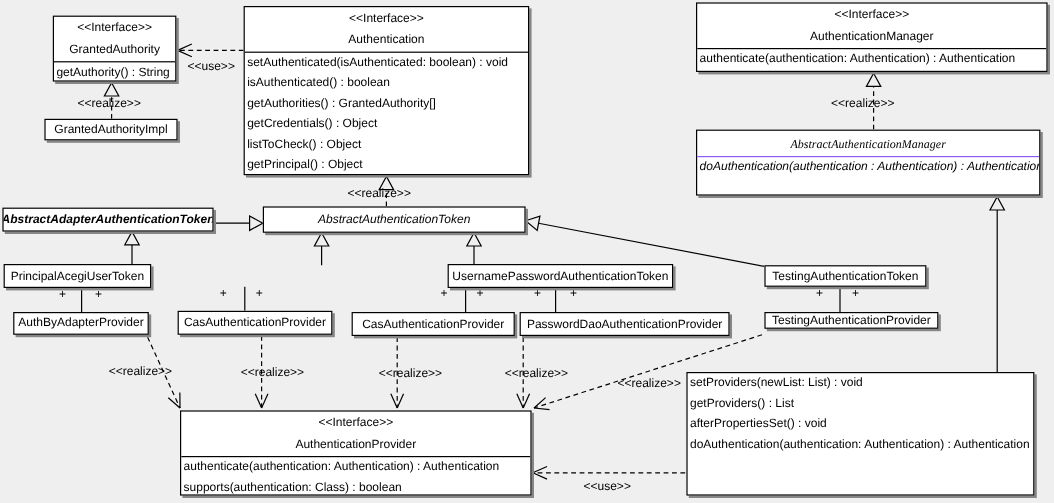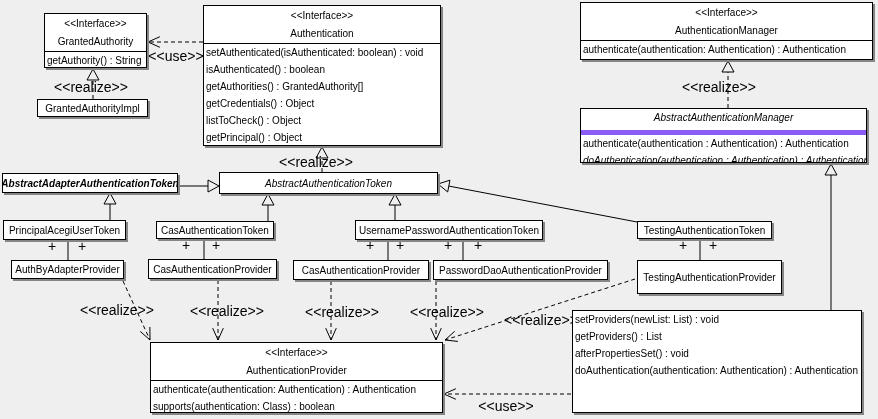--- a/index.html
+++ b/index.html
@@ -3,25 +3,25 @@
 <meta charset="utf-8">
 <style>
   html,body{margin:0;padding:0;background:#efefef;}
   .canvas{position:relative;width:878px;height:419px;background:#efefef;overflow:hidden;
           font-family:"Liberation Sans",sans-serif;color:#000;}
   #edge-layer{position:absolute;left:0;top:0;width:878px;height:419px;}
   .node{position:absolute;background:#fff;border:1px solid #000;box-sizing:border-box;
         overflow:hidden;font-size:10px;box-shadow:2px 2px 0 #868686;}
   .hdr{border-bottom:1px solid #000;text-align:center;padding-top:1px;}
   .stereo,.nm{line-height:18px;white-space:nowrap;}
-  .hdr1{border-bottom:5px solid #8b5cf6;display:flex;align-items:flex-start;justify-content:center;}
+  .hdr1{border-bottom:1px solid #8b5cf6;display:flex;align-items:flex-end;justify-content:center;font-family:Liberation Serif, serif;}
   .single{display:flex;align-items:center;justify-content:center;height:100%;white-space:nowrap;}
   .body .m{line-height:17px;padding:0 2px;white-space:nowrap;}
   .it{font-style:italic;}
-  .edge-label{position:absolute;transform:translate(-50%,-50%);font-size:14px;white-space:nowrap;}
+  .edge-label{position:absolute;transform:translate(-50%,-50%);font-size:10px;white-space:nowrap;}
 </style>
 </head>
 <body>
 
 <div class="canvas" id="canvas">
   <svg id="edge-layer" xmlns="http://www.w3.org/2000/svg">
       <polyline points="203,42 148,42" fill="none" stroke="#000000" stroke-width="1" stroke-dasharray="4 3"></polyline>
       <line x1="159.87015622406" y1="36.69911411022559" x2="148" y2="42" stroke="#000000"></line>
       <line x1="159.87015622406" y1="47.300885889774406" x2="148" y2="42" stroke="#000000"></line>
       <polyline points="93,99 93,80" fill="none" stroke="#000000" stroke-width="1" stroke-dasharray="4 3"></polyline>
@@ -119,55 +119,51 @@
       </div>
       <div class="body">
         <div class="m">authenticate(authentication: Authentication) : Authentication</div>
       </div>
     </div>
     <div class="node" style="left: 580px; top: 108px; width: 287px; height: 55px;">
       <div class="hdr1" style="height: 21px;">
         <div class="nm it">AbstractAuthenticationManager</div>
       </div>
       <div class="body">
-        <div class="m">authenticate(authentication : Authentication) : Authentication</div>
         <div class="m it">doAuthentication(authentication : Authentication) : Authentication</div>
       </div>
     </div>
     <div class="node" style="left: 2px; top: 173px; width: 176px; height: 20px; font-weight: bold;">
       <div class="single it">AbstractAdapterAuthenticationToken</div>
     </div>
     <div class="node" style="left: 219px; top: 172px; width: 219px; height: 22px;">
       <div class="single it">AbstractAuthenticationToken</div>
     </div>
     <div class="node" style="left: 3px; top: 220px; width: 123px; height: 20px;">
       <div class="single">PrincipalAcegiUserToken</div>
     </div>
-    <div class="node" style="left: 156px; top: 221px; width: 118px; height: 18px;">
-      <div class="single">CasAuthenticationToken</div>
-    </div>
-    <div class="node" style="left: 355px; top: 220px; width: 188px; height: 20px;">
+    <div class="node" style="left: 373px; top: 220px; width: 188px; height: 20px;">
       <div class="single">UsernamePasswordAuthenticationToken</div>
     </div>
     <div class="node" style="left: 11px; top: 260px; width: 113px; height: 19px;">
       <div class="single">AuthByAdapterProvider</div>
     </div>
     <div class="node" style="left: 637px; top: 221px; width: 135px; height: 18px;">
       <div class="single">TestingAuthenticationToken</div>
     </div>
     <div class="node" style="left: 148px; top: 259px; width: 129px; height: 20px;">
       <div class="single">CasAuthenticationProvider</div>
     </div>
     <div class="node" style="left: 293px; top: 260px; width: 136px; height: 20px;">
       <div class="single">CasAuthenticationProvider</div>
     </div>
     <div class="node" style="left: 433px; top: 260px; width: 175px; height: 20px;">
       <div class="single">PasswordDaoAuthenticationProvider</div>
     </div>
-    <div class="node" style="left: 637px; top: 260px; width: 145px; height: 34px;">
+    <div class="node" style="left: 637px; top: 260px; width: 145px; height: 14px;">
       <div class="single">TestingAuthenticationProvider</div>
     </div>
     <div class="node" style="left: 150px; top: 342px; width: 293px; height: 71px;">
       <div class="hdr">
         <div class="stereo">&lt;&lt;Interface&gt;&gt;</div>
         <div class="nm">AuthenticationProvider</div>
       </div>
       <div class="body">
         <div class="m">authenticate(authentication: Authentication) : Authentication</div>
         <div class="m">supports(authentication: Class) : boolean</div>

